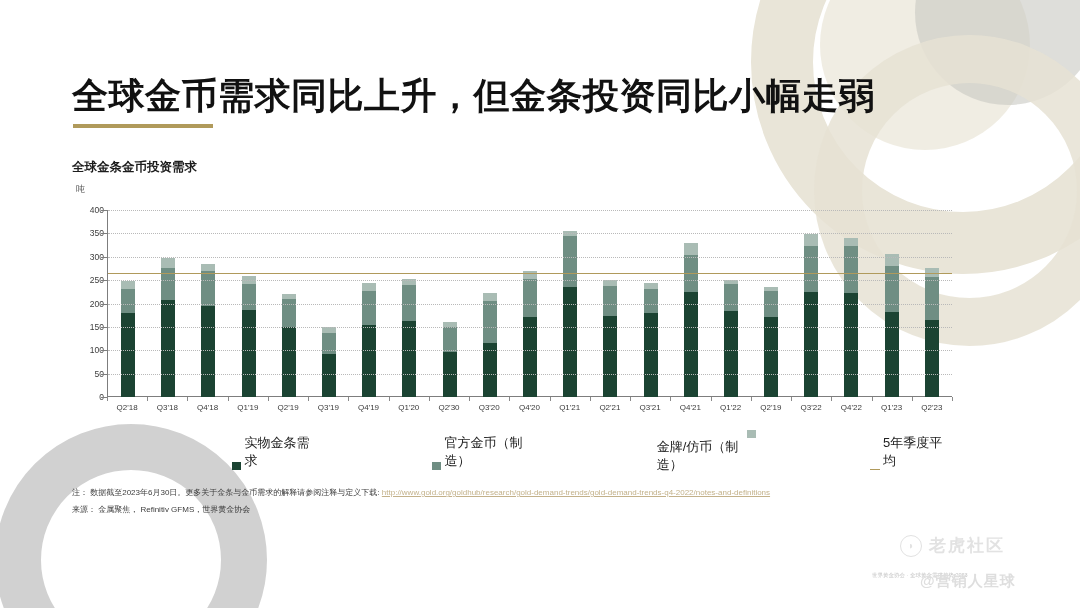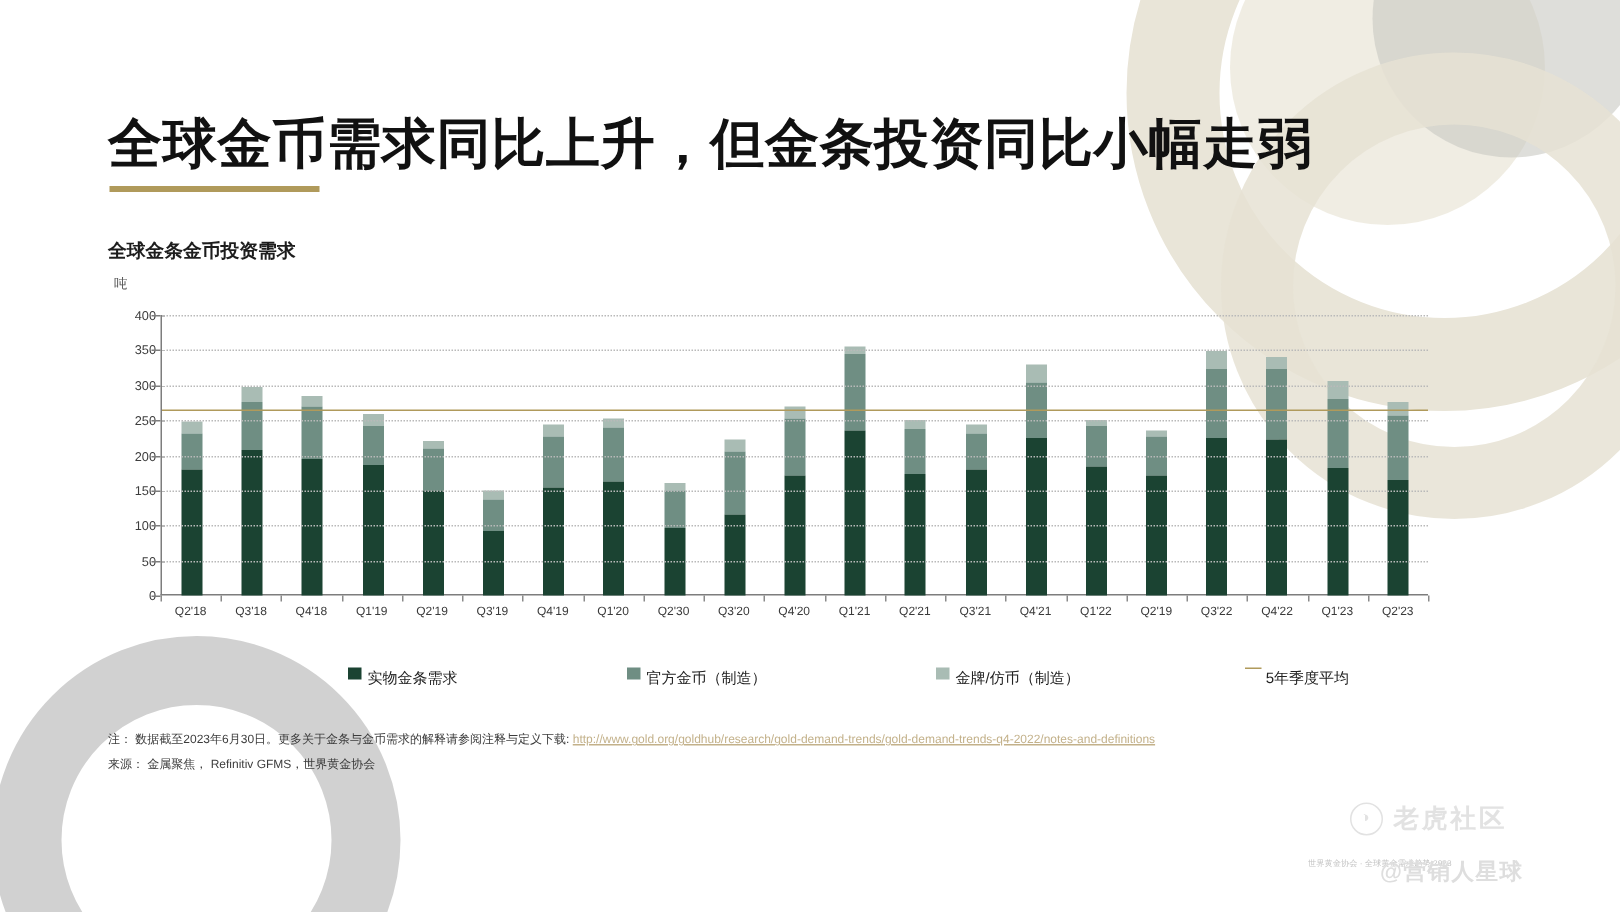--- a/index.html
+++ b/index.html
@@ -106,24 +106,24 @@
   .xlab{
     flex:1 1 0;text-align:center;font-size:8px;color:#3a3a3a;
   }
   .xtick{position:absolute;width:1px;height:4px;background:#8a8a8a;bottom:14px;}
 
   
   .legend{
     position:absolute;left:72px;top:444px;width:880px;height:16px;
     display:flex;align-items:center;
   }
-  .leg-item{display:flex;align-items:flex-start;font-size:10px;color:#222;}
+  .leg-item{display:flex;align-items:flex-end;font-size:13px;color:#222;}
   .leg-i0{margin-left:160px;}
   .leg-i1{margin-left:113px;}
-  .leg-i2{margin-left:113px;}
+  .leg-i2{margin-left:113px;flex-direction:column;}
   .leg-i3{margin-left:110px;}
   .leg-swatch{width:9px;height:8px;margin-right:4px;}
   .leg-line{width:11px;height:0;border-top:1.6px solid #b09a5b;margin-right:3px;}
 
   
   .note1{
     position:absolute;left:72px;top:487px;font-size:8px;color:#3c3c3c;
     white-space:nowrap;
   }
   .note-url{color:#c3b18a;text-decoration:underline;}

